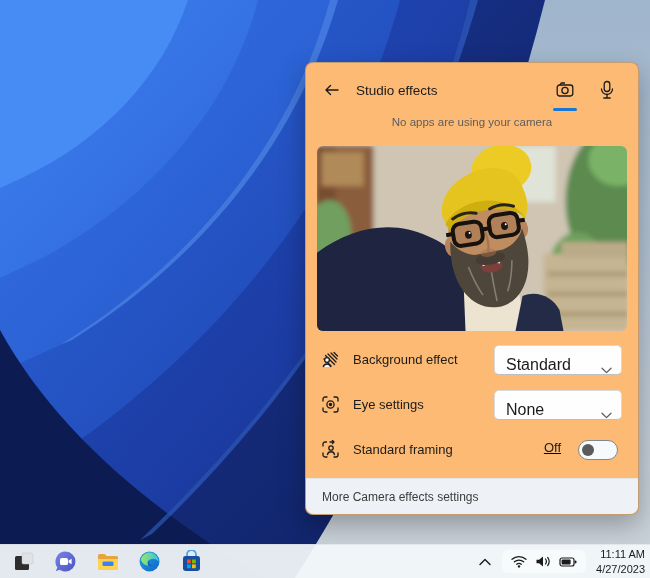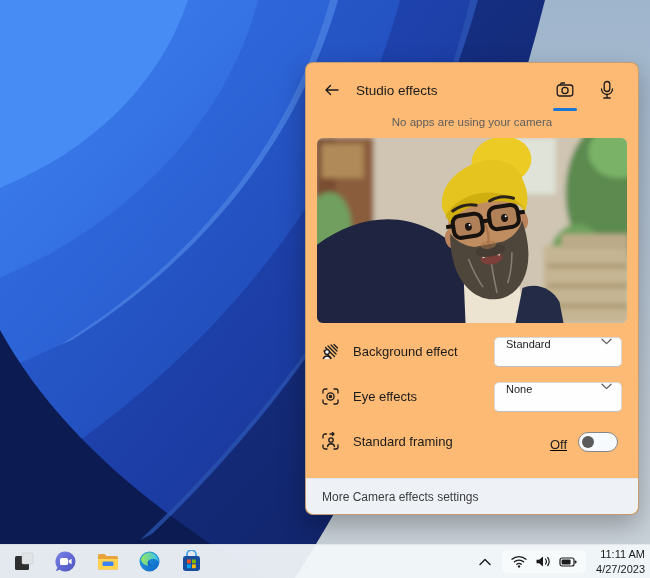--- a/index.html
+++ b/index.html
@@ -22,32 +22,32 @@
   .panel{position:absolute;left:305px;top:62px;width:334px;height:453px;
     background:#fdba74;border:1px solid rgba(90,100,110,.35);border-radius:8px;
     box-shadow:0 10px 26px rgba(0,0,0,.28);display:flex;flex-direction:column;z-index:4;box-sizing:border-box;}
   .panel-header{display:flex;align-items:center;padding:14px 18px 0 14px;}
   .back-btn{width:24px;height:24px;display:flex;align-items:center;justify-content:center;border-radius:4px;cursor:pointer;}
   .panel-title{margin-left:12px;font-size:13.5px;color:#1b1b1b;font-weight:400;}
   .hspacer{flex:1;}
   .tab{position:relative;width:26px;height:26px;display:flex;align-items:center;justify-content:center;cursor:pointer;}
   .tab.active::after{content:"";position:absolute;left:1px;right:1px;bottom:-8px;height:3px;border-radius:2px;background:var(--accent,#1976d2);}
   .tab + .tab{margin-left:16px;}
-  .panel-subtitle{text-align:center;font-size:11.5px;color:#5d5d5d;margin:13px 0 10px;}
+  .panel-subtitle{text-align:center;font-size:11.5px;color:#5d5d5d;margin:13px 0 18px;}
   .preview{margin:0 11px;height:185px;border-radius:6px;overflow:hidden;background:#cfc8ba;}
   .preview svg{display:block;width:100%;height:100%;}
   .rows{padding:6px 16px 0 15px;}
   .row{display:flex;align-items:center;height:45px;}
   .row-icon{width:19px;height:19px;flex:none;display:flex;align-items:center;justify-content:center;}
   .row-label{margin-left:13px;font-size:13px;color:#1b1b1b;}
   .dropdown{width:128px;height:30px;box-sizing:border-box;background:#fefefe;border:1px solid #d8d8d8;
-    border-bottom-color:#bfbfbf;border-radius:5px;display:flex;align-items:flex-start;
-    padding:0 9px 0 11px;font-size:11px;color:#1b1b1b;cursor:pointer;}
+    border-bottom-color:#bfbfbf;border-radius:5px;display:flex;align-items:flex-end;
+    padding:0 9px 0 11px;font-size:16px;color:#1b1b1b;cursor:pointer;}
   .dd-value{flex:1;}
-  .toggle-wrap{display:flex;align-items:flex-end;gap:11px;padding-right:4px;text-decoration:underline;}
+  .toggle-wrap{display:flex;align-items:flex-start;gap:17px;padding-right:4px;text-decoration:underline;}
   .toggle-state{font-size:13px;color:#1b1b1b;}
   .toggle{width:40px;height:20px;box-sizing:border-box;border:1px solid #868686;border-radius:10px;
     background:#f6fafc;position:relative;cursor:pointer;}
   .knob{position:absolute;left:3px;top:3px;width:12px;height:12px;border-radius:50%;background:#5b5b5b;}
   .panel-footer{margin-top:auto;border-top:1px solid #e2e5e8;background:#eef2f6;
     border-radius:0 0 8px 8px;padding:11px 16px 10px;font-size:12px;color:#3c3c3c;}
   .footer-link{cursor:pointer;}
   svg{display:block;}
 </style>
 </head>
@@ -209,21 +209,21 @@
       </div>
 
       <div class="row">
         <span class="row-icon">
           <svg width="19" height="19" viewBox="0 0 19 19" fill="none" stroke="#1b1b1b" stroke-width="1.3">
             <path d="M2 6 V4 a2 2 0 0 1 2-2 h2 M13 2 h2 a2 2 0 0 1 2 2 v2 M17 13 v2 a2 2 0 0 1-2 2 h-2 M6 17 H4 a2 2 0 0 1-2-2 v-2" stroke-linecap="round"></path>
             <circle cx="9.5" cy="9.5" r="3.6"></circle>
             <circle cx="9.5" cy="9.5" r="1.1" fill="#1b1b1b"></circle>
           </svg>
         </span>
-        <span class="row-label">Eye effects</span>
+        <span class="row-label">Eye settings</span>
         <div class="hspacer"></div>
         <div class="dropdown">
           <span class="dd-value">None</span>
           <svg width="11" height="7" viewBox="0 0 11 7">
             <path d="M1 1.2 L5.5 5.6 L10 1.2" stroke="#5f5f5f" stroke-width="1.3" fill="none" stroke-linecap="round" stroke-linejoin="round"></path>
           </svg>
         </div>
       </div>
 
       <div class="row">

